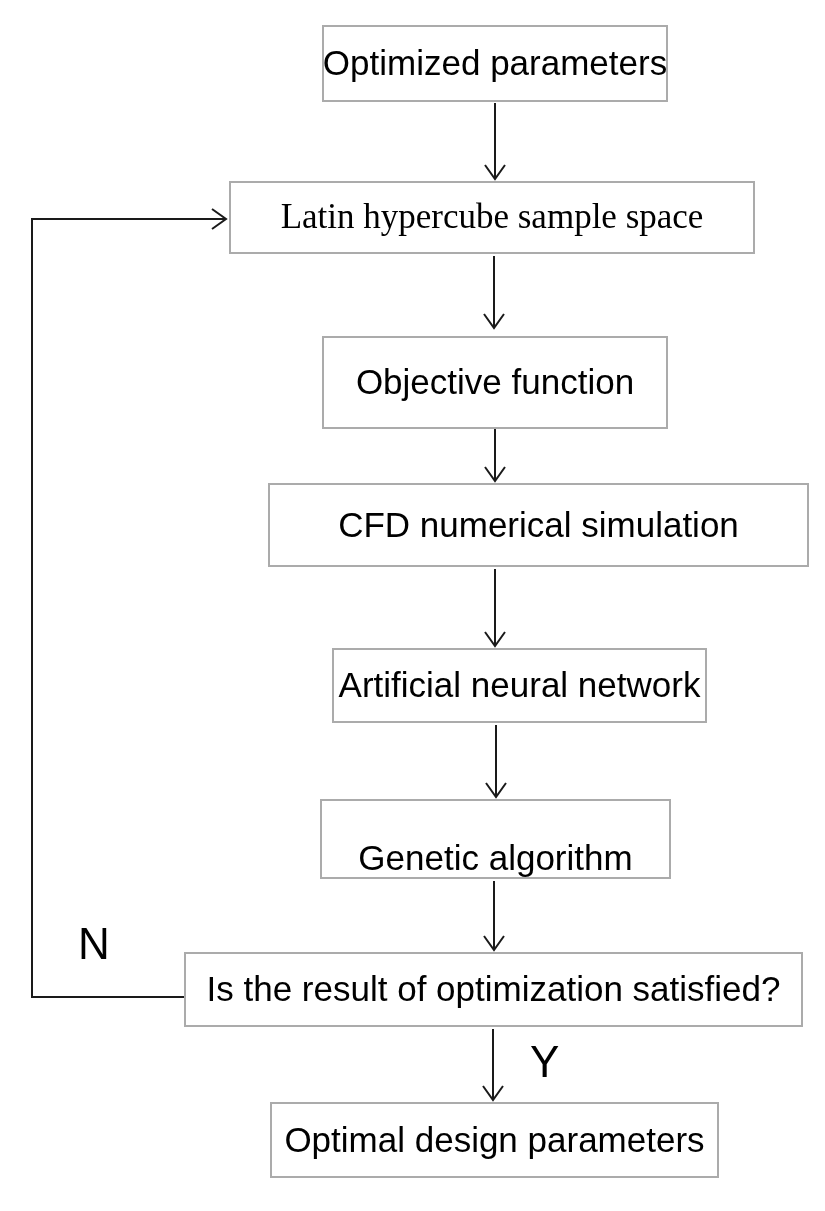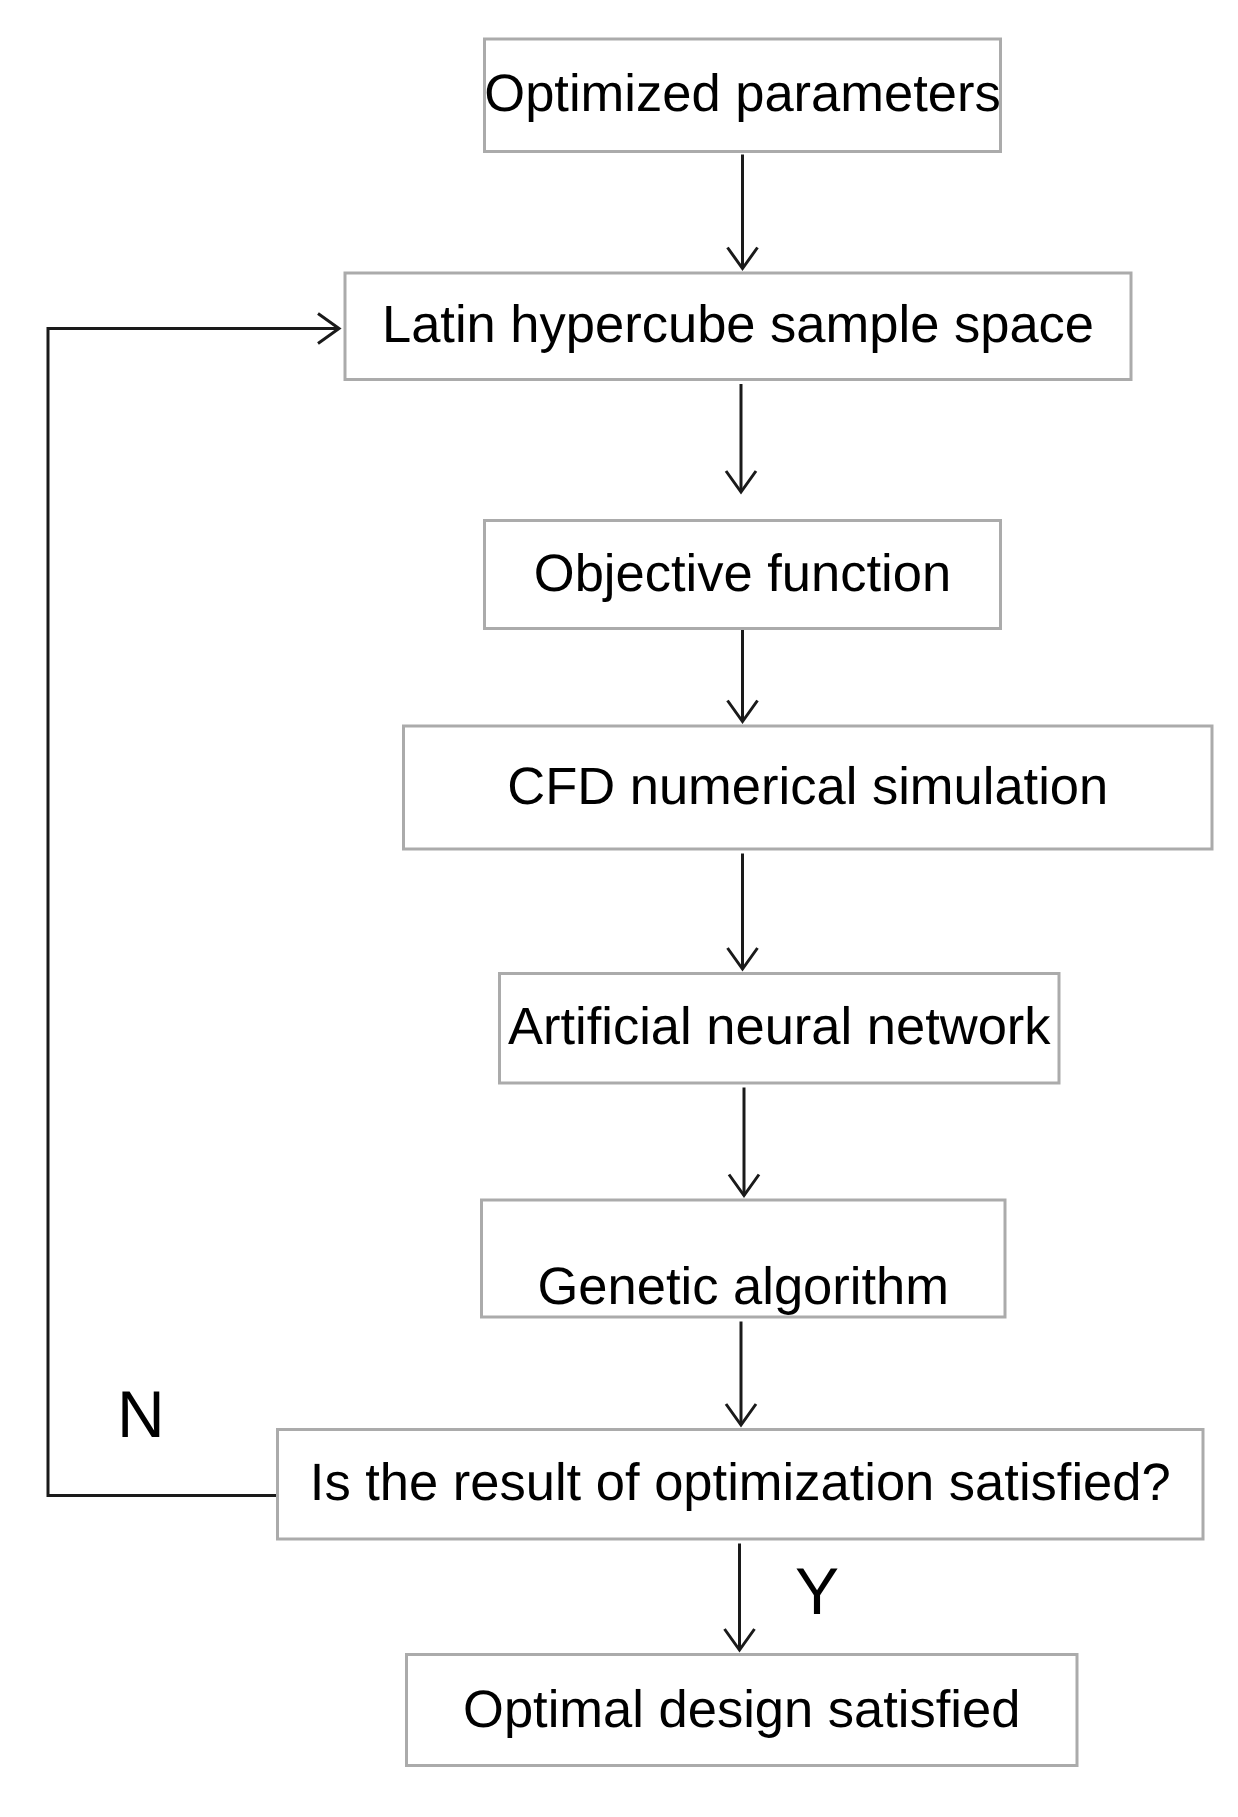--- a/index.html
+++ b/index.html
@@ -35,22 +35,22 @@
     white-space: nowrap;
   }
   .branch-label {
     position: absolute;
     font-size: 44px;
     color: #000000;
     line-height: 1;
   }
   
   .b1 { left: 322px; top: 25px;   width: 346px; height: 77px; }
-  .b2 { left: 229px; top: 181px;  width: 526px; height: 73px; }
-  .b3 { left: 322px; top: 346px;  width: 346px; height: 74px; }
+  .b2 { left: 229px; top: 181px;  width: 526px; height: 73px; font-family: Liberation Serif, serif; }
+  .b3 { left: 322px; top: 336px;  width: 346px; height: 93px; }
   .b4 { left: 268px; top: 483px;  width: 541px; height: 84px; }
   .b5 { left: 308px; top: 648px;  width: 375px; height: 75px; margin-left: 24px; }
   .b6 { left: 320px; top: 799px;  width: 351px; height: 80px; align-items: flex-end; }
   .b7 { left: 184px; top: 952px;  width: 619px; height: 75px; }
   .b8 { left: 270px; top: 1102px; width: 449px; height: 76px; }
   .lbl-n { left: 78px;  top: 922px; }
   .lbl-y { left: 530px; top: 1040px; }
 </style>
 </head>
 <body>
@@ -96,19 +96,19 @@
 
   <div class="flow-box b6">
     <span>Genetic algorithm</span>
   </div>
 
   <div class="flow-box b7">
     <span>Is the result of optimization satisfied?</span>
   </div>
 
   <div class="flow-box b8">
-    <span>Optimal design satisfied</span>
+    <span>Optimal design parameters</span>
   </div>
 
   <div class="branch-label lbl-n">N</div>
   <div class="branch-label lbl-y">Y</div>
 
 </div>
 
 </body></html>

